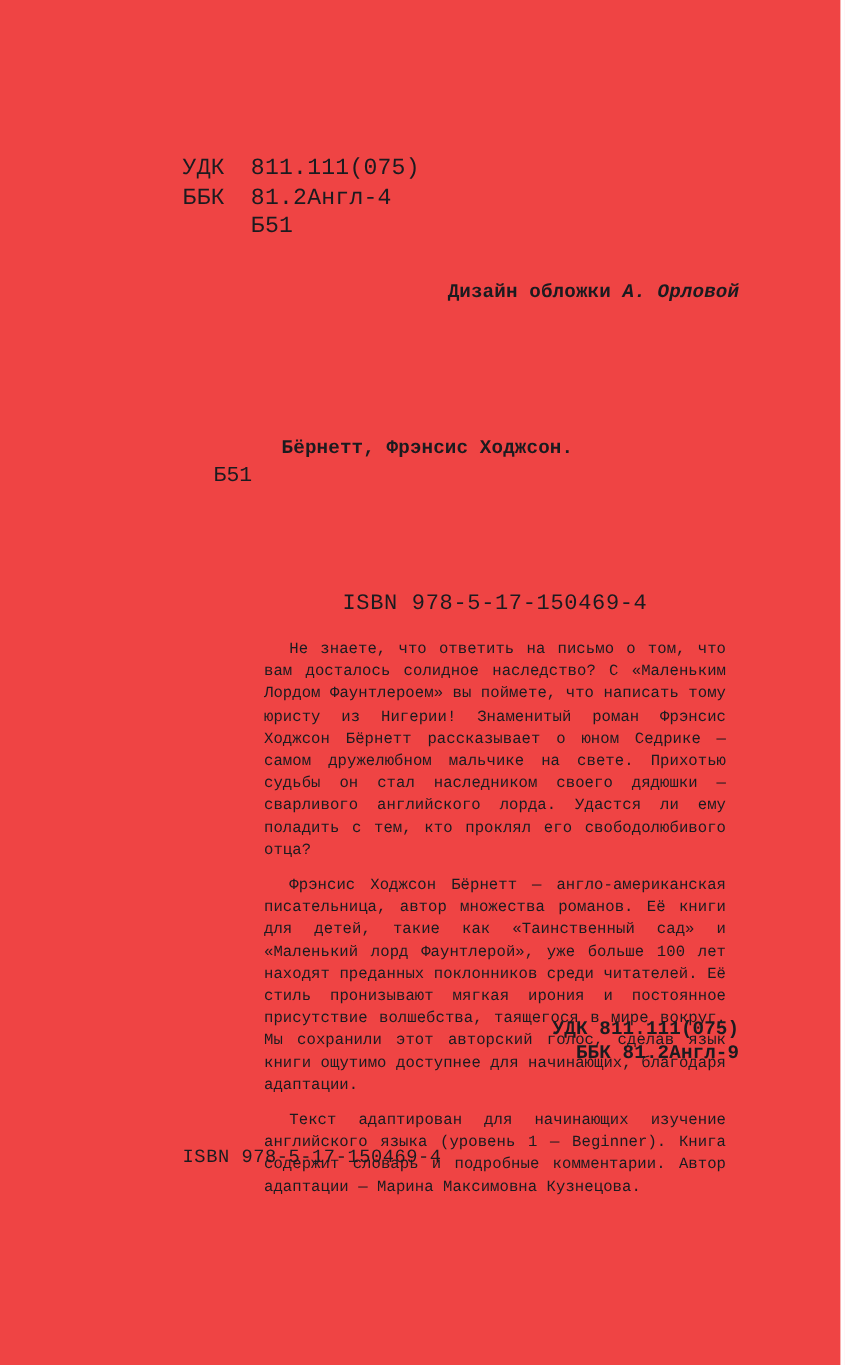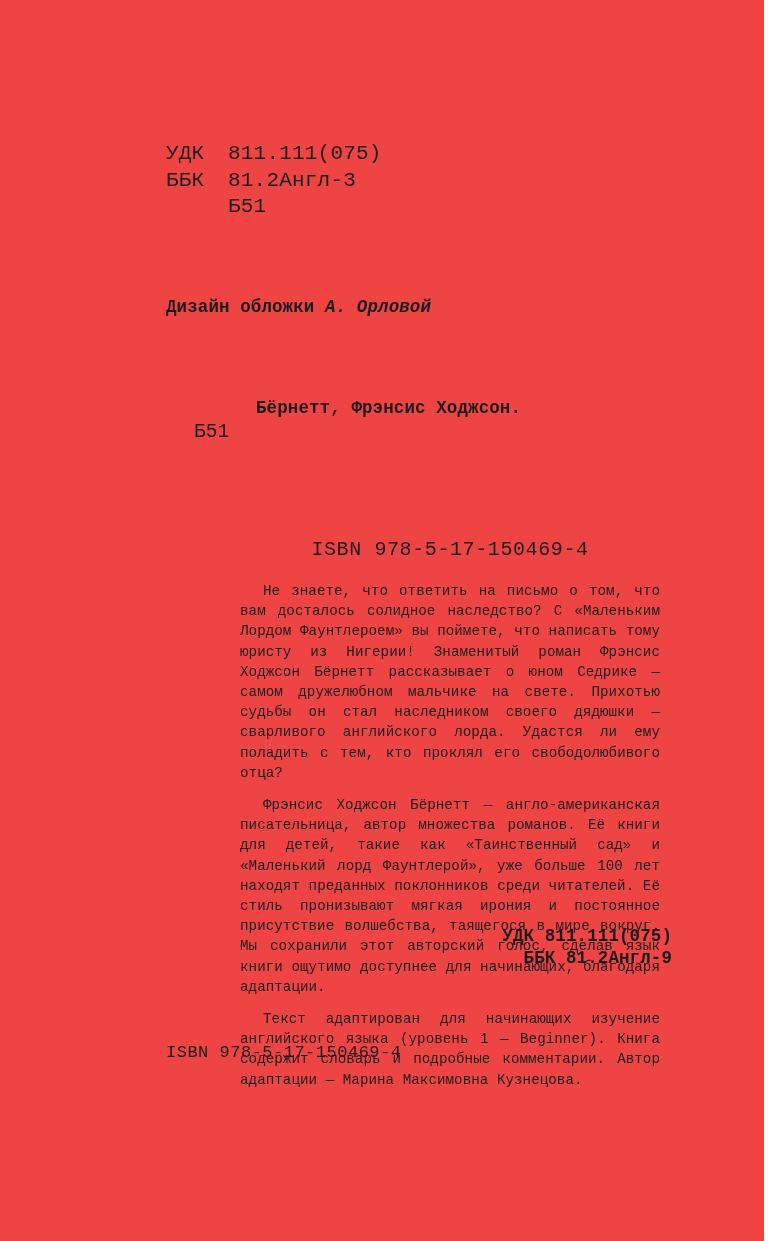--- a/index.html
+++ b/index.html
@@ -38,25 +38,24 @@
     display: inline-block;
   }
   .udk-top .row-code .lbl { visibility: hidden; }
 
   
   .cover-design {
     position: absolute;
     left: 166px;
     top: 256px;
     width: 506px;
-    text-align: left;
+    text-align: right;
     font-size: 17.5px;
     font-weight: bold;
     letter-spacing: 0.1px;
-    margin-top: 41px;
   }
   .cover-design .designer {
     font-style: italic;
     font-weight: bold;
   }
 
   
   .biblio {
     position: absolute;
     left: 166px;
@@ -171,21 +170,21 @@
 </head>
 <body>
 
 <div class="page">
 
   <div class="udk-top">
     <span class="row">
       <span class="lbl">УДК</span><span class="val">811.111(075)</span>
     </span>
     <span class="row">
-      <span class="lbl">ББК</span><span class="val">81.2Англ-3</span>
+      <span class="lbl">ББК</span><span class="val">81.2Англ-4</span>
     </span>
     <span class="row row-code">
       <span class="lbl">ББК</span><span class="val">Б51</span>
     </span>
   </div>
 
   <div class="cover-design">
     <span>Дизайн обложки </span><span class="designer">А. Орловой</span>
   </div>
 

